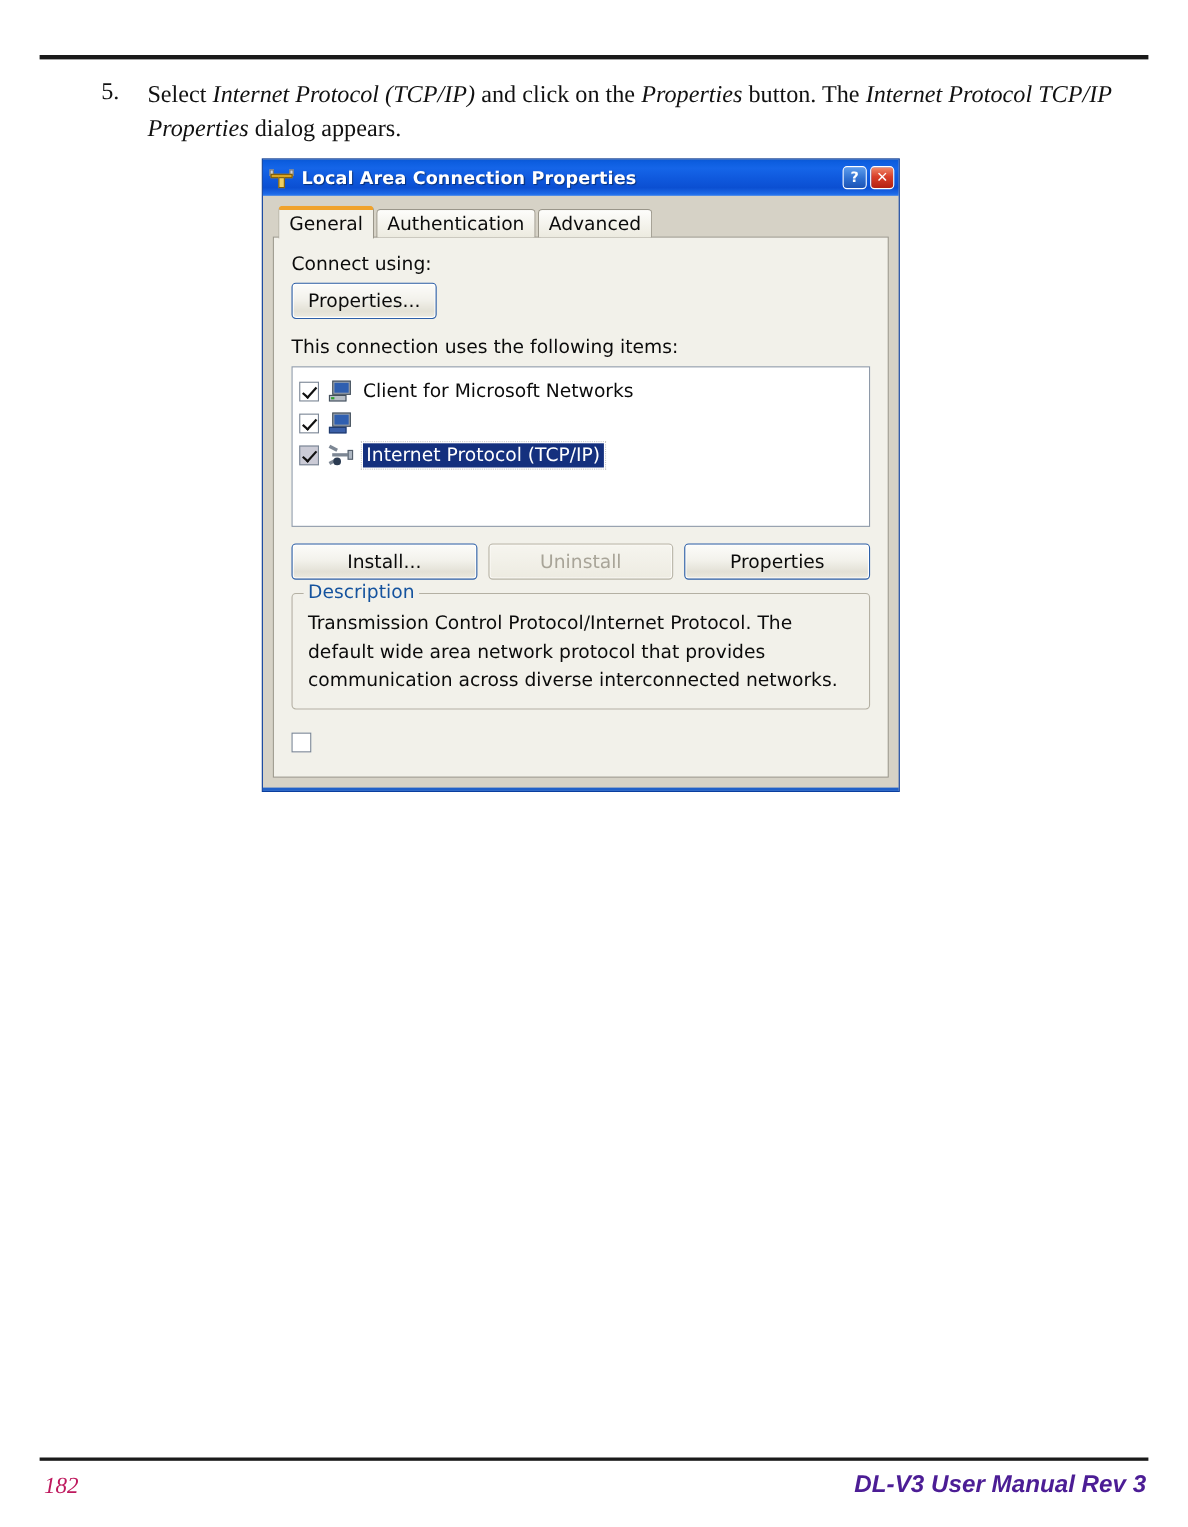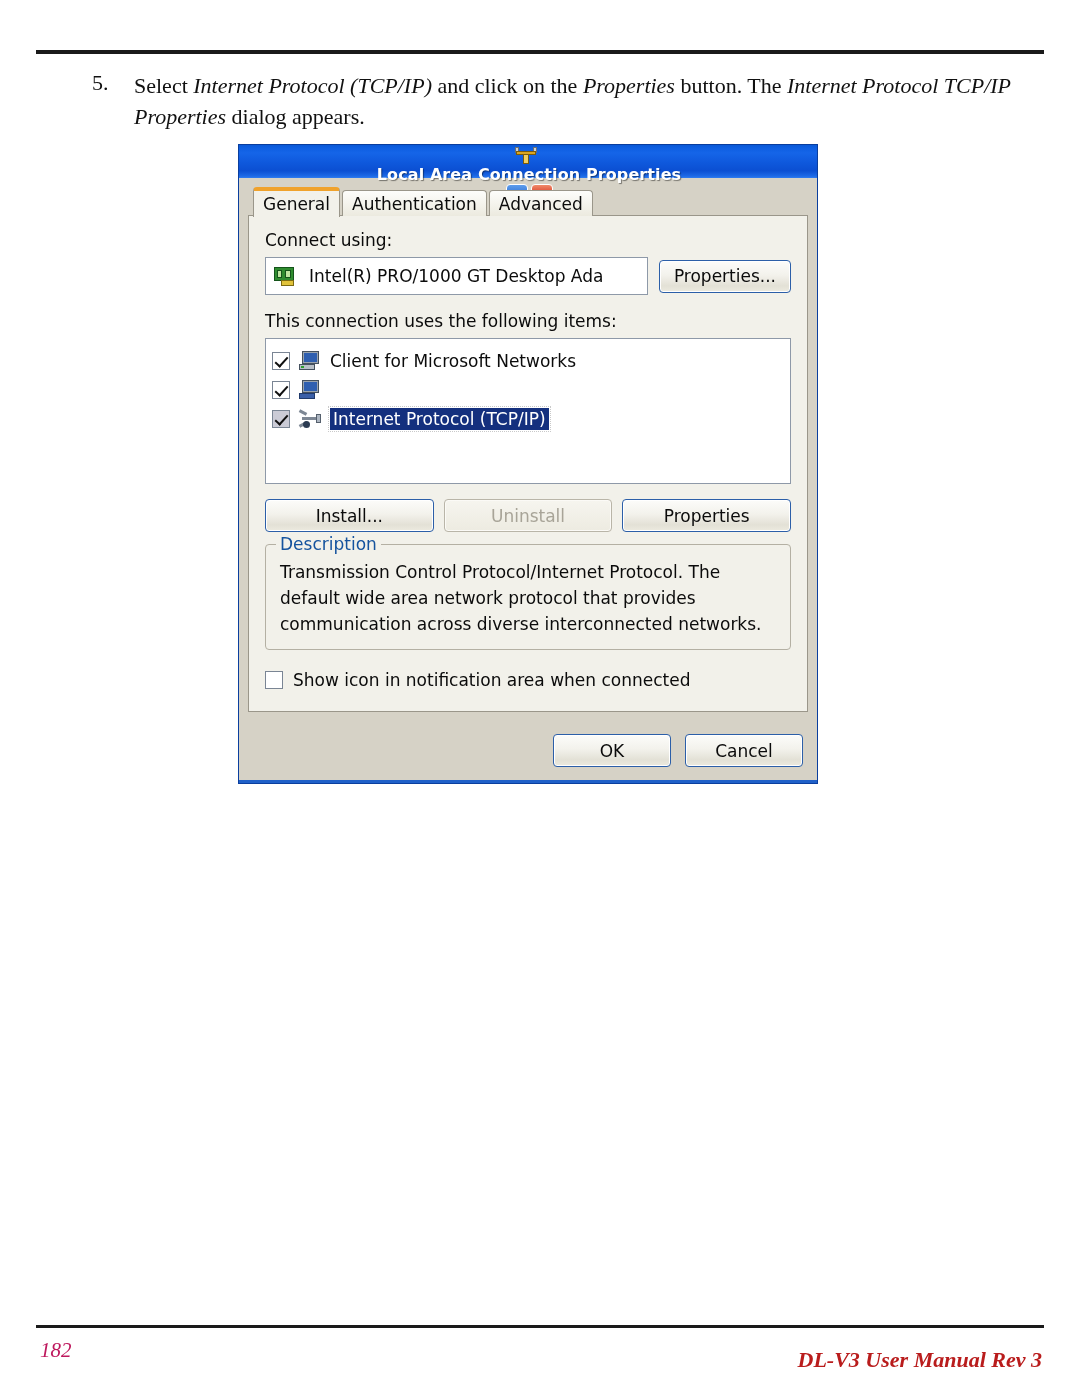--- a/index.html
+++ b/index.html
@@ -38,26 +38,25 @@
     top: 1338px;
     font-family: "Liberation Serif", serif;
     font-style: italic;
     font-size: 21px;
     color: #be185d;
   }
   .footer-manual {
     position: absolute;
     right: 38px;
     top: 1336px;
-    font-family: Liberation Serif, serif;
+    font-family: Liberation Sans, sans-serif;
     font-style: italic;
     font-weight: bold;
     font-size: 22px;
-    color: #b91c1c;
-    margin-top: 11px;
+    color: #4c1d95;
   }
 
   
   .step-block {
     position: absolute;
     left: 92px;
     top: 70px;
     width: 950px;
   }
   .step-num {
@@ -90,21 +89,20 @@
   .titlebar {
     height: 33px;
     background: linear-gradient(to bottom,
         #0a59d6 0%, #0d5ee0 8%, #1565e8 24%,
         #0f59dd 52%, #0b4fd2 78%, #1d69e6 94%, #2f7cf0 100%);
     display: flex;
     align-items: center;
     padding: 0 4px 0 6px;
     box-sizing: border-box;
     position: relative;
-    flex-direction: column;
   }
   .title-icon {
     width: 22px; height: 20px;
     position: relative;
     flex: 0 0 auto;
     margin-right: 7px;
   }
   
   .title-icon .bar {
     position: absolute; left: 1px; top: 6px;
@@ -440,29 +438,20 @@
       <div class="tab active">General</div>
       <div class="tab">Authentication</div>
       <div class="tab">Advanced</div>
     </div>
 
     <div class="tab-panel">
 
       <div class="field-label">Connect using:</div>
 
       <div class="adapter-row">
-        <div class="adapter-box">
-          <span class="nic-icon">
-            <span class="board"></span>
-              <span class="chip"></span>
-              <span class="chip2"></span>
-              <span class="port"></span>
-          </span>
-          <span class="adapter-name">Intel(R) PRO/1000 GT Desktop Ada</span>
-        </div>
         <div class="xp-btn">Properties...</div>
       </div>
 
       <div class="field-label">This connection uses the following items:</div>
 
       <div class="items-list">
 
         <div class="item-row">
           <span class="chk on"></span>
           <span class="ic-comp">
@@ -503,30 +492,25 @@
         <div class="xp-btn">Properties</div>
       </div>
 
       <div class="groupbox">
         <span class="group-legend">Description</span>
         <div class="group-text">Transmission Control Protocol/Internet Protocol. The default wide area network protocol that provides communication across diverse interconnected networks.</div>
       </div>
 
       <div class="opt-row">
         <span class="chk"></span>
-        <span class="opt-label">Show icon in notification area when connected</span>
       </div>
 
 
     </div>
   </div>
 
-  <div class="dialog-footer">
-    <div class="xp-btn">OK</div>
-    <div class="xp-btn">Cancel</div>
-  </div>
 
   <div class="dialog-bottom-edge"></div>
 </div>
 
 <div class="page-rule-bottom"></div>
 <div class="footer-page-num">182</div>
 <div class="footer-manual">DL-V3 User Manual Rev 3</div>
 
 </body></html>

